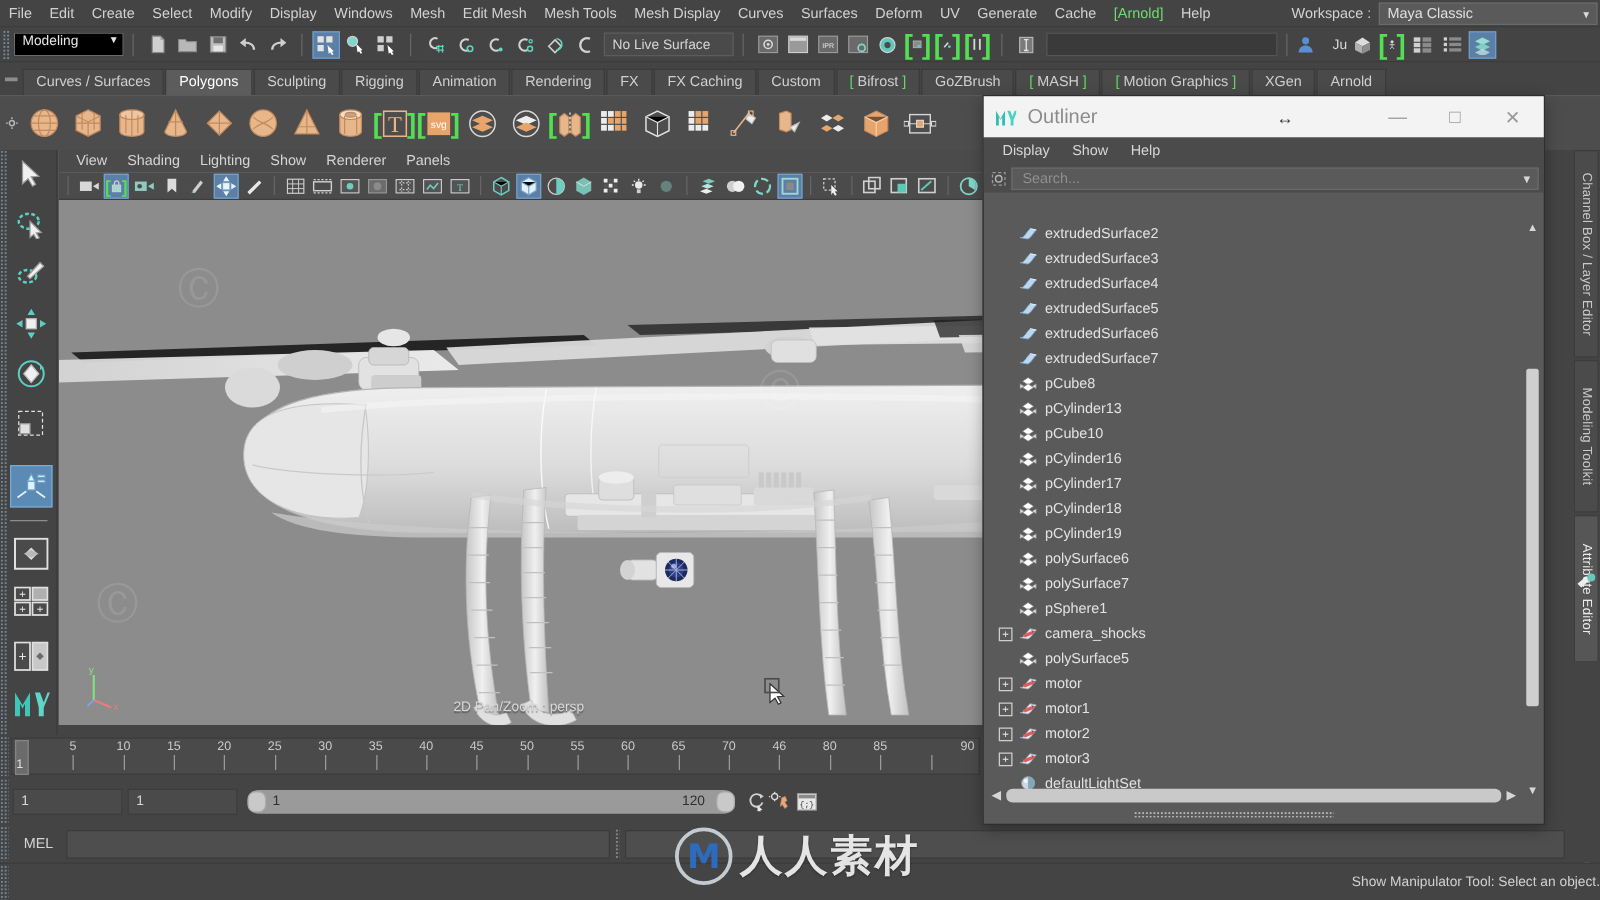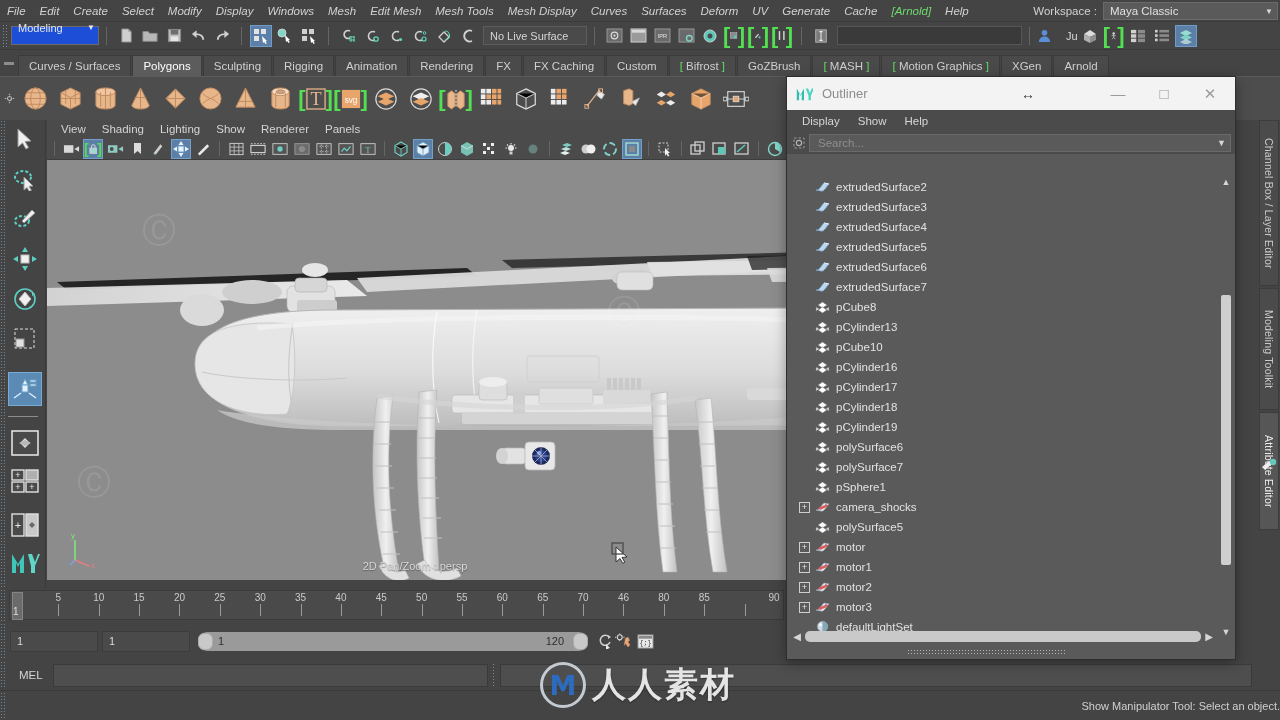--- a/index.html
+++ b/index.html
@@ -14,21 +14,21 @@
   #app{ position:relative; width:1280px; height:720px; }
 
   
   .menubar{
     position:absolute; left:0; top:0; width:1280px; height:22px;
     background:#444; display:flex; align-items:center;
     border-bottom:1px solid #3b3b3b;
   }
   .menubar .mi{
     padding:0 7px; height:22px; line-height:22px; color:#d2d2d2;
-    font-size:11.5px; white-space:nowrap; cursor:default;font-style:italic;
+    font-size:11.5px; white-space:nowrap; cursor:default;
   }
   .menubar .mi.arnold{ color:#6fdc6f; }
   .menubar .mi.arnold .brk{ color:#6fdc6f; }
   .ws-wrap{ position:absolute; right:0; top:0; height:22px; display:flex; align-items:center; }
   .ws-label{ font-size:11.5px; color:#d2d2d2; padding-right:6px; }
   .ws-combo{
     width:175px; height:18px; background:#5a5a5a; border:1px solid #6a6a6a;
     display:flex; align-items:center; justify-content:space-between;
     padding:0 4px 0 6px; font-size:11.5px; color:#e0e0e0; margin-right:2px;
   }
@@ -39,22 +39,22 @@
     position:absolute; left:0; top:22px; width:1280px; height:28px;
     background:#444; display:flex; align-items:center; padding-left:2px;
     border-bottom:1px solid #3a3a3a;
   }
   .gripper{
     width:6px; height:24px; margin-right:3px;
     background-image:radial-gradient(#7d98ad 0.8px, transparent 0.9px);
     background-size:3px 3px; opacity:.85;
   }
   .mode-combo{
-    width:88px; height:19px; background:#1d4ed8; border:1px solid #6b6b6b;
-    display:flex; align-items:center; justify-content:space-between;
+    width:88px; height:19px; background:#000000; border:1px solid #6b6b6b;
+    display:flex; justify-content:space-between;
     padding:0 3px 16px 6px; color:#e6e6e6; font-size:11px;
   }
   .mode-combo .caret{ font-size:8px; }
   .sep{ width:1px; height:18px; background:#666; margin:0 7px; }
   .tbtn{
     width:22px; height:22px; display:flex; align-items:center; justify-content:center;
     margin:0 1px; position:relative;
   }
   .tbtn.sel{ background:#5b7fa6; border:1px solid #6f9dc8; }
   .tbtn svg{ display:block; }
@@ -252,21 +252,21 @@
   .outliner{
     position:absolute; left:786px; top:76px; width:450px; height:584px;
     background:#5a5a5a; border:1px solid #2e2e2e;
     box-shadow:0 3px 12px rgba(0,0,0,.35);
   }
   .ol-title{
     height:33px; background:#f3f3f3; display:flex; align-items:center;
     padding:0 2px 0 8px; color:#8a8a8a; font-size:13px;
   }
   .ol-logo{ width:18px; height:18px; margin-right:9px; }
-  .ol-title-text{ flex:1; color:#8c8c8c; font-size:13px; }
+  .ol-title-text{ flex:1; color:#8c8c8c; font-size:16px; }
   .ol-wbtn{
     width:46px; height:32px; display:flex; align-items:center; justify-content:center;
     color:#9a9a9a; font-size:15px;
   }
   .ol-resize{ color:#3c3c3c; font-size:14px; padding-right:60px;}
   .ol-menubar{
     height:22px; background:#4b4b4b; display:flex; align-items:center; padding-left:6px;
   }
   .ol-menubar .om{ padding:0 9px; font-size:11.5px; color:#d6d6d6; }
   .ol-searchrow{

